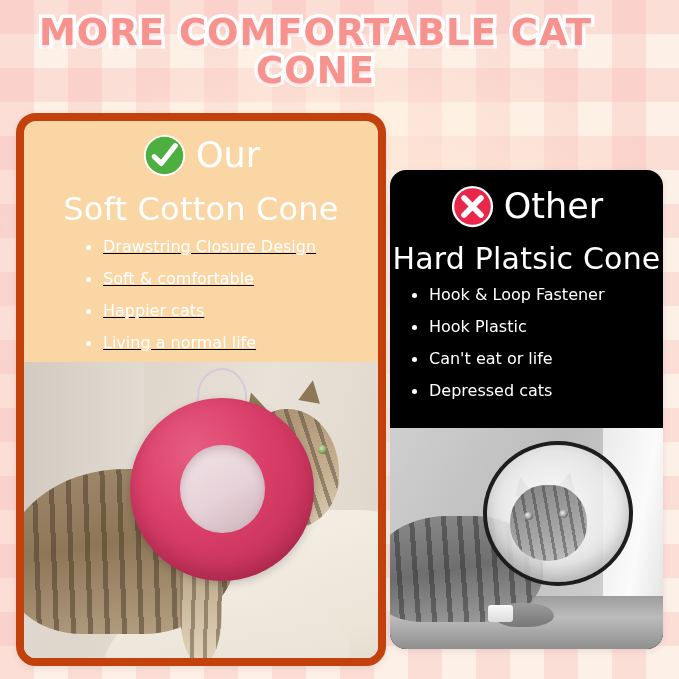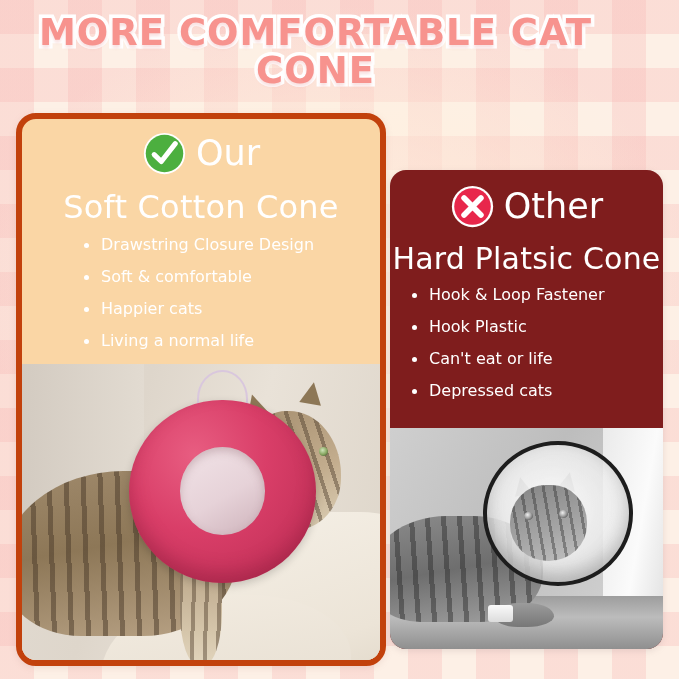--- a/index.html
+++ b/index.html
@@ -77,34 +77,34 @@
     box-sizing: border-box;
   }
 
   
   #panel-our {
     left: 16px;
     top: 113px;
     width: 370px;
     height: 553px;
     border-radius: 20px;
-    border: 6px solid #c2410c;
+    border: 8px solid #c2410c;
     background: #fad6a5;
     box-shadow: 0 2px 6px rgba(200,160,150,0.25);
     z-index: 3;
   }
 
   
   #panel-other {
     left: 390px;
     top: 170px;
     width: 273px;
     height: 479px;
     border-radius: 16px 16px 16px 16px;
-    background: #7f1d1d;
+    background: #000000;
     box-shadow: 0 2px 6px rgba(170,150,150,0.25);
     z-index: 4;
   }
 
   
   .brand-row {
     display: flex;
     align-items: center;
     justify-content: center;
     gap: 9px;
@@ -145,20 +145,21 @@
   #panel-other .cone-heading {
     font-size: 30px;
     margin-top: 14px;
   }
 
   
   .bullets {
     list-style: none;
     margin: 12px 8px 0 0;
     padding: 0 0 0 62px;
+    text-decoration: underline;
   }
   #panel-other .bullets {
     padding-left: 22px;
     margin-top: 12px;
   }
   .bullets li {
     color: #ffffff;
     font-family: "DejaVu Sans", sans-serif;
     font-size: 16px;
     line-height: 1;

